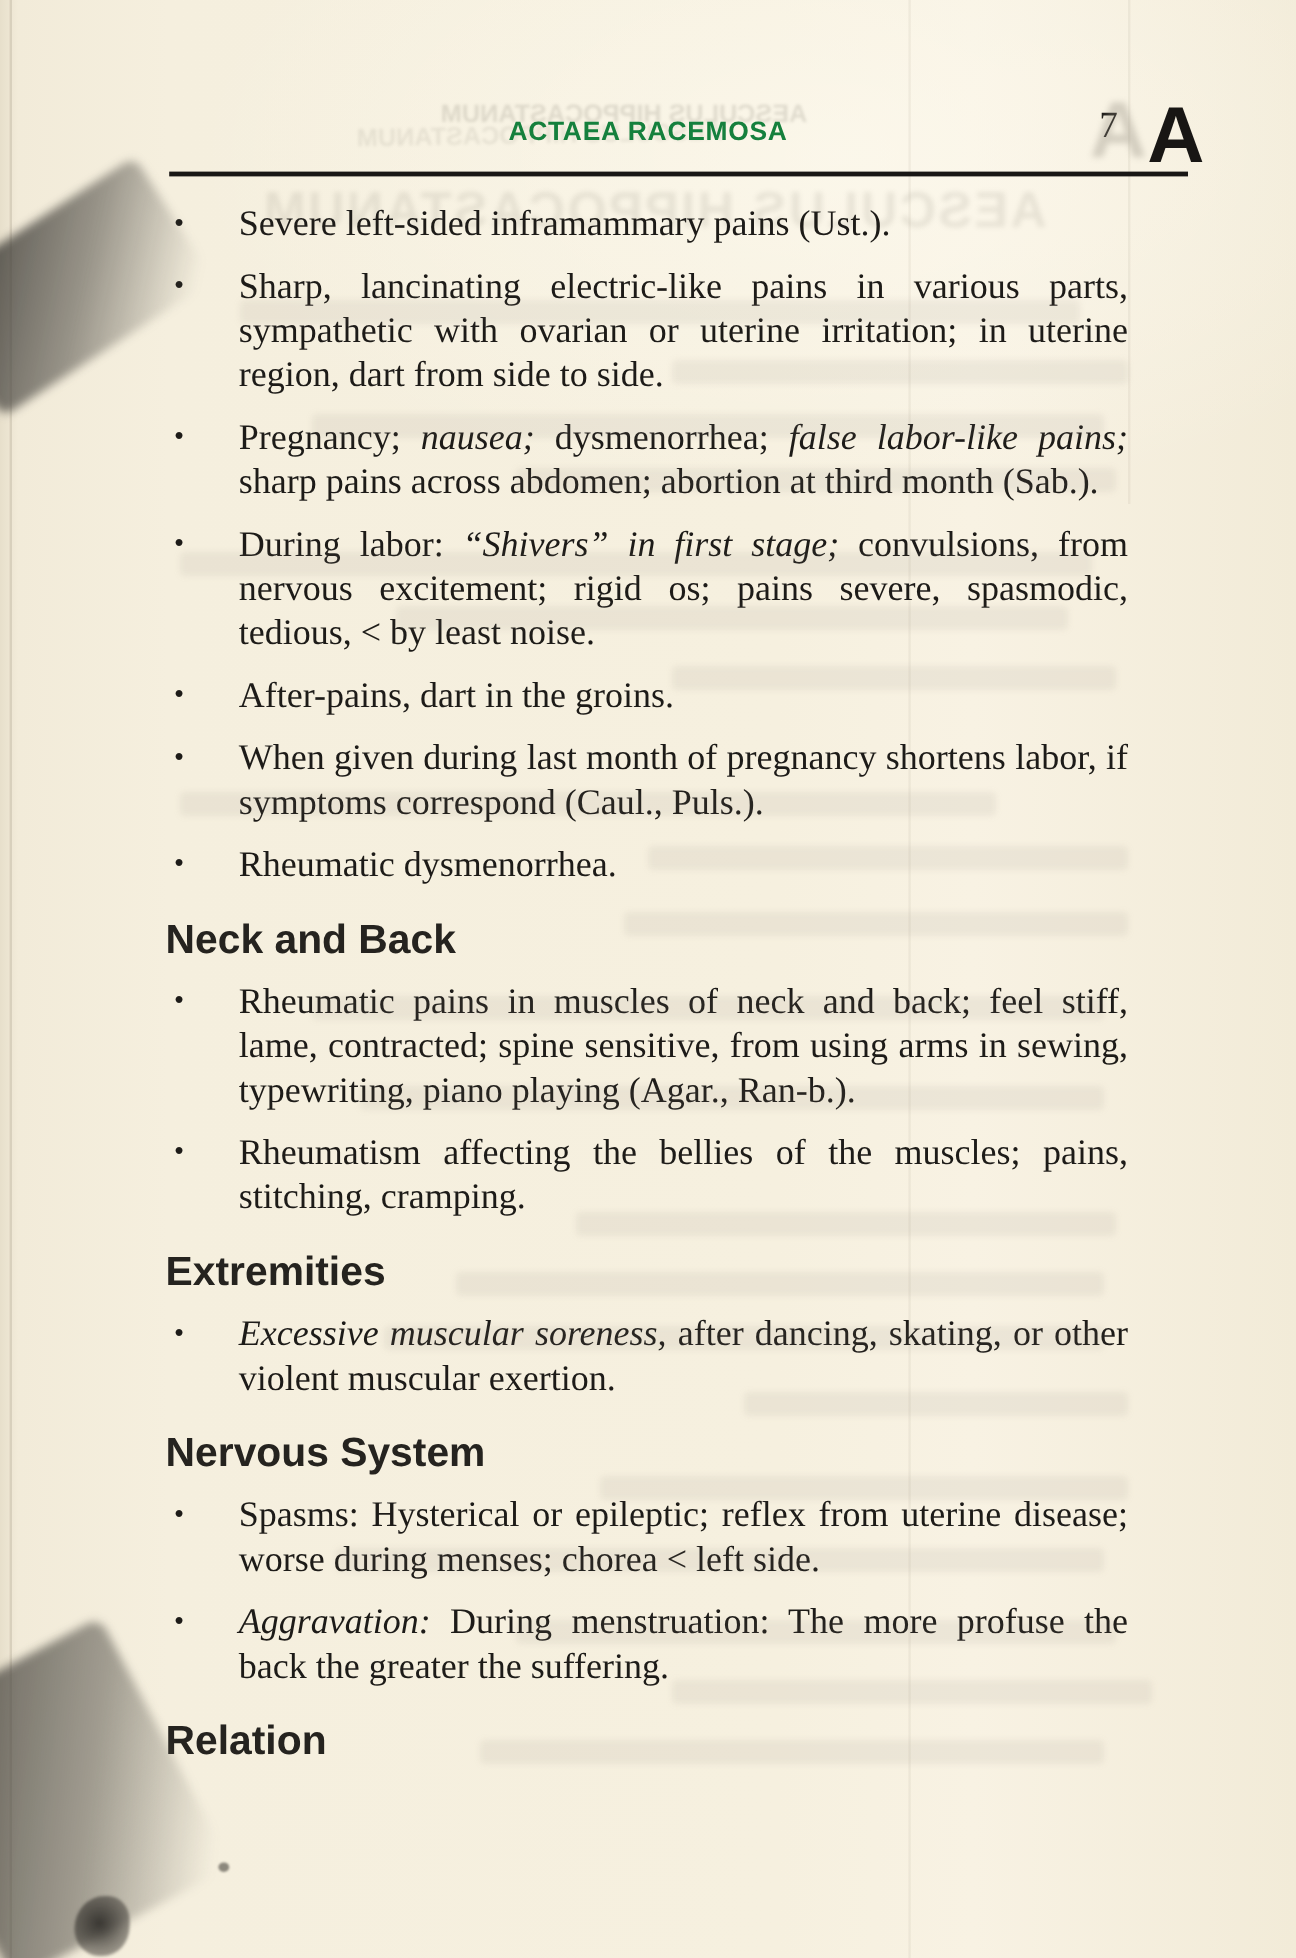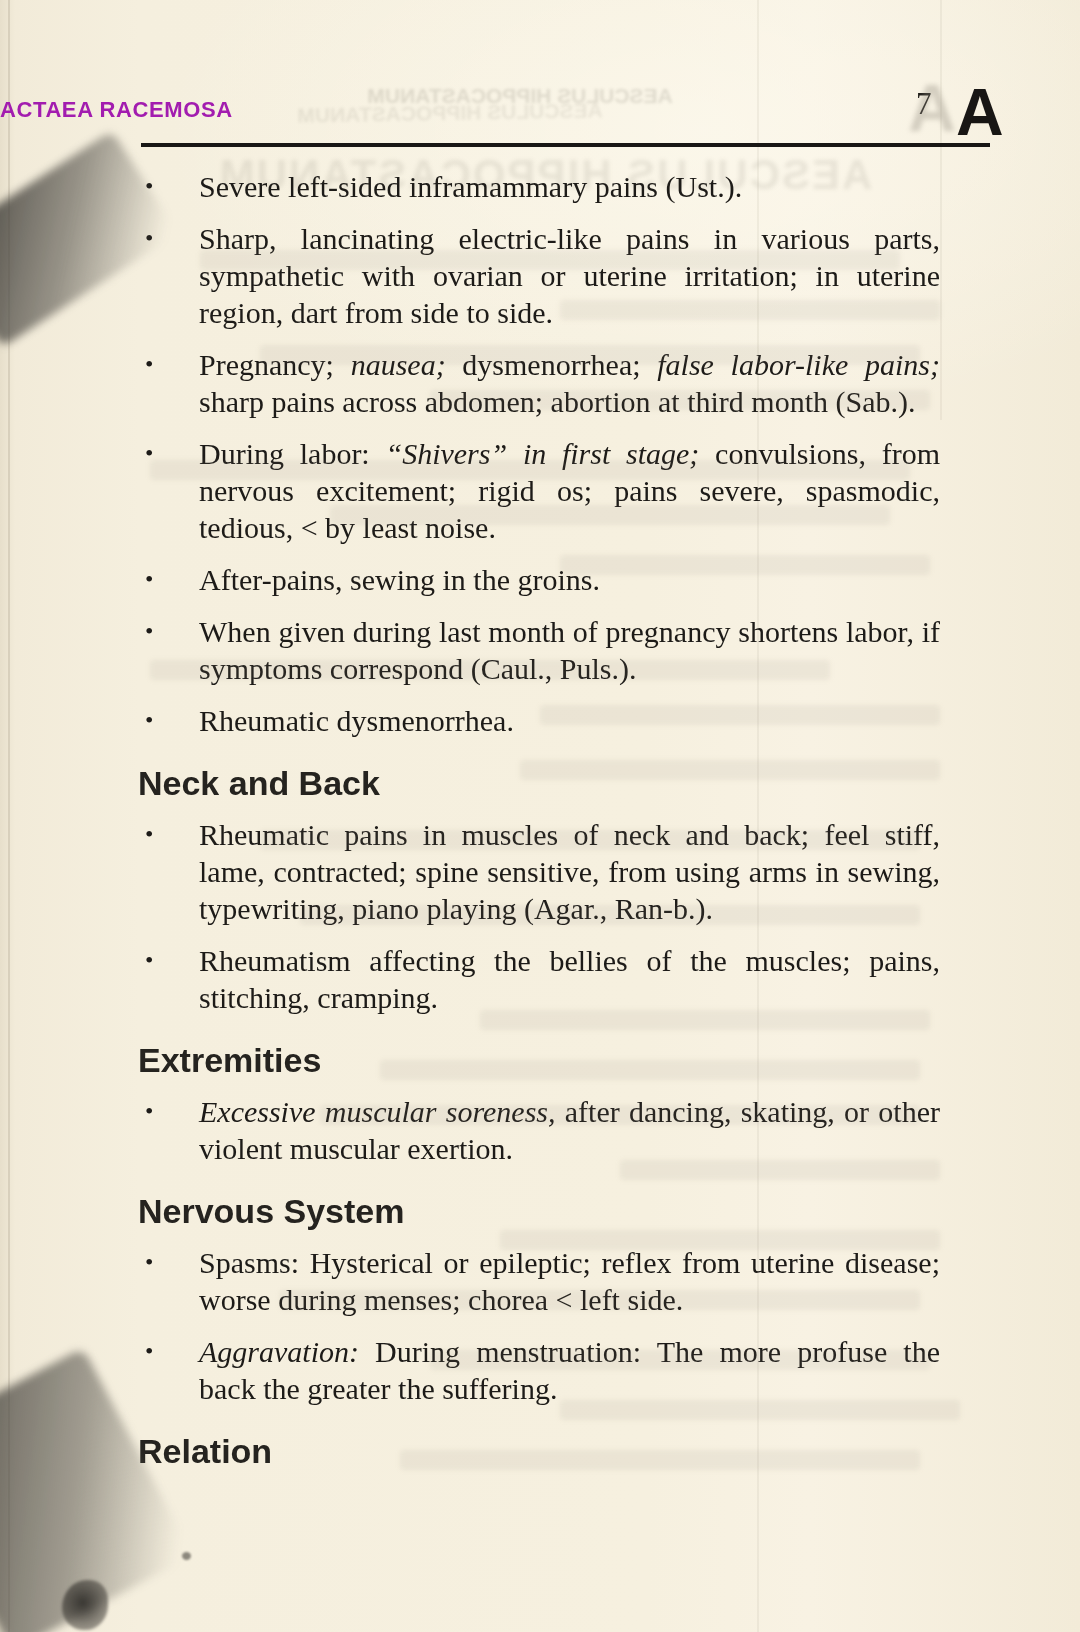--- a/index.html
+++ b/index.html
@@ -6,23 +6,23 @@
   body{
     width:1080px;height:1632px;position:relative;overflow:hidden;
     font-family:"Liberation Serif", serif;
     background-image:
       radial-gradient(ellipse 900px 500px at 65% 8%, rgba(255,252,242,.55), rgba(255,252,242,0) 60%),
       linear-gradient(90deg,#e7dfcb 0,#f2ebd9 15px,#f5efde 140px,#f6f0df 60%,#f8f2e3 75%,#f2ebd8 100%);
   }
   .page-edge{position:absolute;top:0;bottom:0;width:2px;background:rgba(160,150,130,.28);}
   .crease{position:absolute;top:0;bottom:0;width:2px;background:rgba(150,140,120,.10);}
   .header-title{
-    position:absolute;top:97px;left:0;width:1080px;text-align:left;
+    position:absolute;top:97px;left:0;width:1080px;text-align:center;
     font-family:"Liberation Sans", sans-serif;font-weight:bold;font-size:22px;
-    letter-spacing:.6px;color:#a21caf;
+    letter-spacing:.6px;color:#15803d;
   }
   .page-number{position:absolute;left:916px;top:86px;font-size:31px;color:#1d1b18;}
   .rule{position:absolute;left:141px;top:143px;width:849px;height:4px;background:#191715;}
   .tab-letter{
     position:absolute;left:956px;top:74px;
     font-family:"Liberation Sans", sans-serif;font-weight:bold;font-size:66px;color:#181614;
   }
   .tab-letter-ghost{
     position:absolute;left:908px;top:70px;
     font-family:"Liberation Sans", sans-serif;font-weight:bold;font-size:66px;color:#8f897c;
@@ -96,21 +96,21 @@
     <div class="bullet">
       <span class="marker">•</span>
       <span class="btext"><span>Pregnancy; </span><span class="it">nausea;</span><span> dysmenorrhea; </span><span class="it">false labor-like pains;</span><span> sharp pains across abdomen; abortion at third month (Sab.).</span></span>
     </div>
     <div class="bullet">
       <span class="marker">•</span>
       <span class="btext"><span>During labor: </span><span class="it">“Shivers” in first stage;</span><span> convulsions, from nervous excitement; rigid os; pains severe, spasmodic, tedious, &lt; by least noise.</span></span>
     </div>
     <div class="bullet">
       <span class="marker">•</span>
-      <span class="btext"><span>After-pains, sewing in the groins.</span></span>
+      <span class="btext"><span>After-pains, dart in the groins.</span></span>
     </div>
     <div class="bullet">
       <span class="marker">•</span>
       <span class="btext"><span>When given during last month of pregnancy shortens labor, if symptoms correspond (Caul., Puls.).</span></span>
     </div>
     <div class="bullet">
       <span class="marker">•</span>
       <span class="btext"><span>Rheumatic dysmenorrhea.</span></span>
     </div>
     <div class="section-heading">Neck and Back</div>

